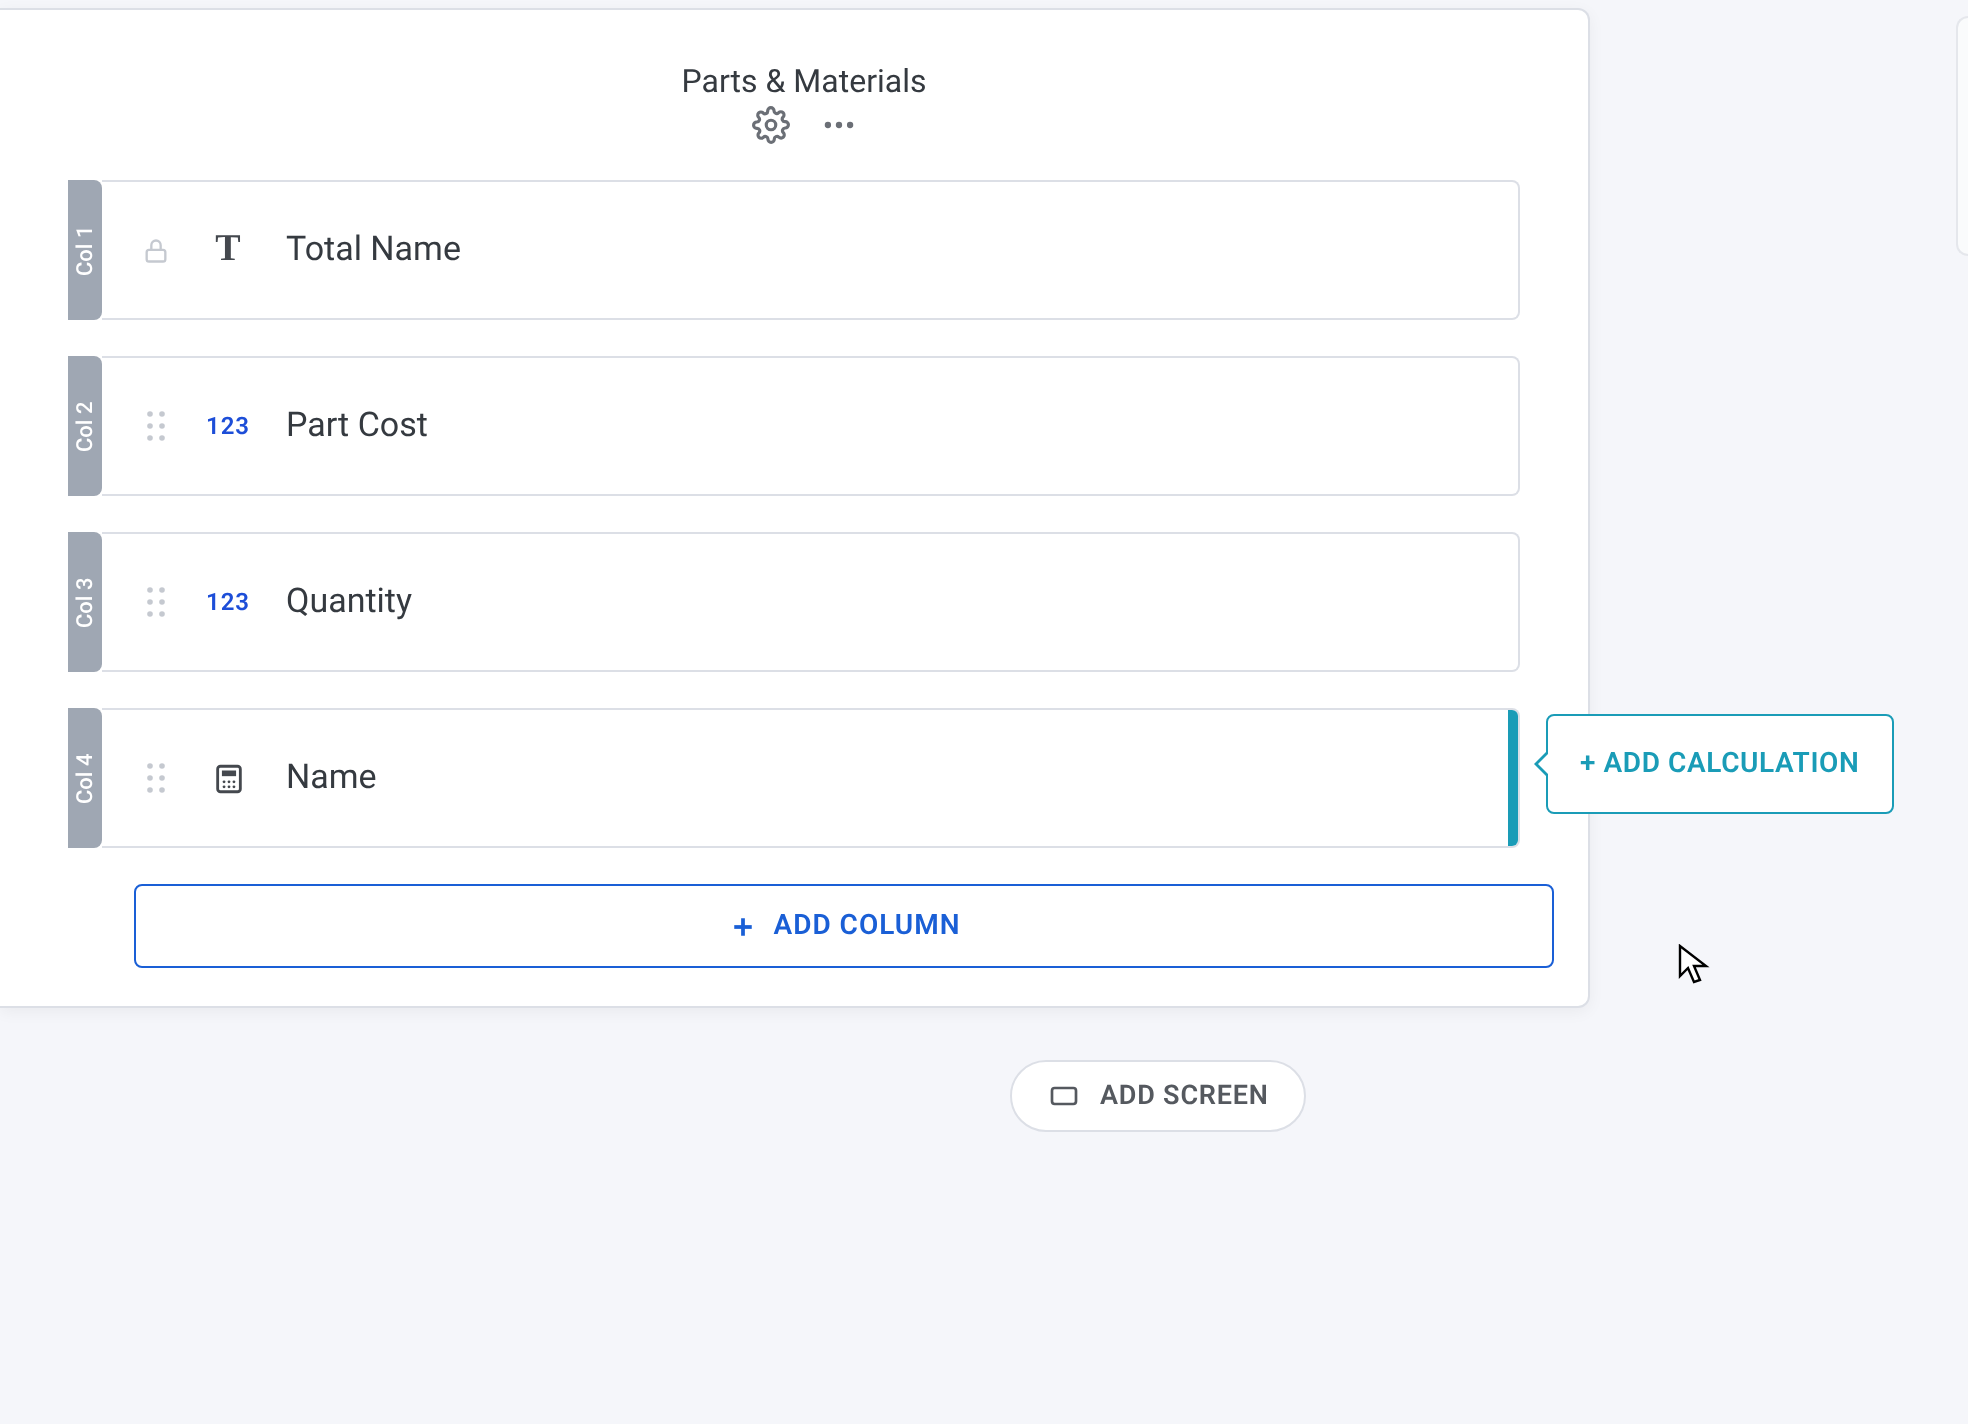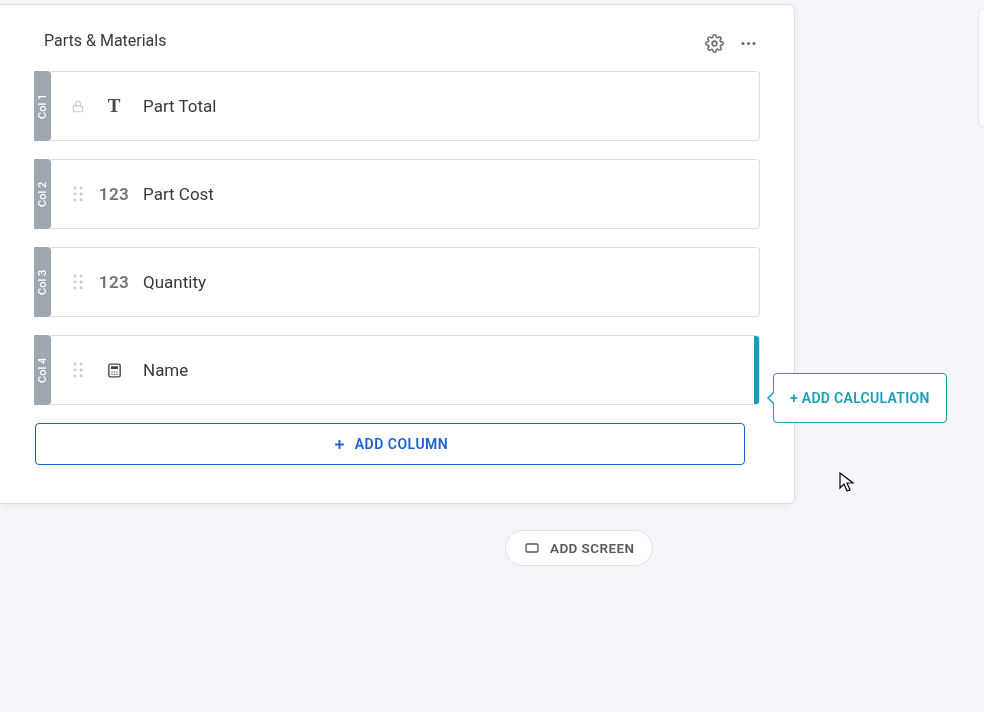--- a/index.html
+++ b/index.html
@@ -18,21 +18,23 @@
     width: 795px;
     height: 500px;
     background: #ffffff;
     border: 1px solid #dcdfe6;
     border-left: none;
     border-radius: 0 6px 6px 0;
     box-shadow: 0 2px 8px rgba(0,0,0,0.05);
   }
   .panel-header {
     display: flex;
+    align-items: center;
     padding: 26px 34px 16px 44px;
+    flex-direction: column;
   }
   .panel-title {
     font-size: 16px;
     color: #353a40;
     flex: 1;
   }
   .header-actions {
     display: flex;
     gap: 10px;
     align-items: center;
@@ -108,50 +110,50 @@
   .type-icon {
     color: #44484e;
     font-weight: 600;
     width: 22px;
     text-align: center;
     display:flex;
     align-items:center;
     justify-content:center;
   }
   .type-num {
-    font-size: 17px;
-    font-weight: 600;
-    color: #737373;
+    font-size: 12px;
+    font-weight: 600;
+    color: #1d4ed8;
     letter-spacing: 0.5px;
   }
   .col-name {
     font-size: 17px;
     color: #353a40;
   }
   .add-column-btn {
-    margin: 0 0 0 1px;
+    margin: 0 0 0 33px;
     border: 1px solid #1a5fd6;
     background: #fff;
     color: #1a5fd6;
     height: 42px;
     border-radius: 4px;
     display: flex;
     align-items: center;
     justify-content: center;
     gap: 8px;
     font-size: 14px;
     font-weight: 600;
     letter-spacing: 0.5px;
     cursor: pointer;
     width: 710px;
   }
   .tooltip {
     position: absolute;
     left: 773px;
-    top: 373px;
+    top: 357px;
     border: 1px solid #1a9cb7;
     background: #fff;
     height: 50px;
     border-radius: 4px;
     display: flex;
     align-items: center;
     padding: 0 16px;
     color: #1a9cb7;
     font-size: 14px;
     font-weight: 600;
@@ -256,21 +258,21 @@
     <div class="col-row">
       <div class="col-tab">Col 1</div>
       <div class="col-card">
         <span class="lock-icon">
           <svg width="15" height="15" viewBox="0 0 24 24" fill="none" stroke="currentColor" stroke-width="2">
             <rect x="4" y="11" width="16" height="10" rx="2"></rect>
             <path d="M8 11V7a4 4 0 0 1 8 0v4"></path>
           </svg>
         </span>
         <span class="type-icon" style="font-family:Georgia,'Times New Roman',serif;font-size:19px;">T</span>
-        <span class="col-name">Part Total</span>
+        <span class="col-name">Total Name</span>
       </div>
     </div>
 
     <div class="col-row">
       <div class="col-tab">Col 2</div>
       <div class="col-card">
         <span class="drag-handle">
           <svg width="12" height="16" viewBox="0 0 10 16" fill="currentColor">
             <circle cx="2" cy="2" r="1.4"></circle>
               <circle cx="8" cy="2" r="1.4"></circle>

